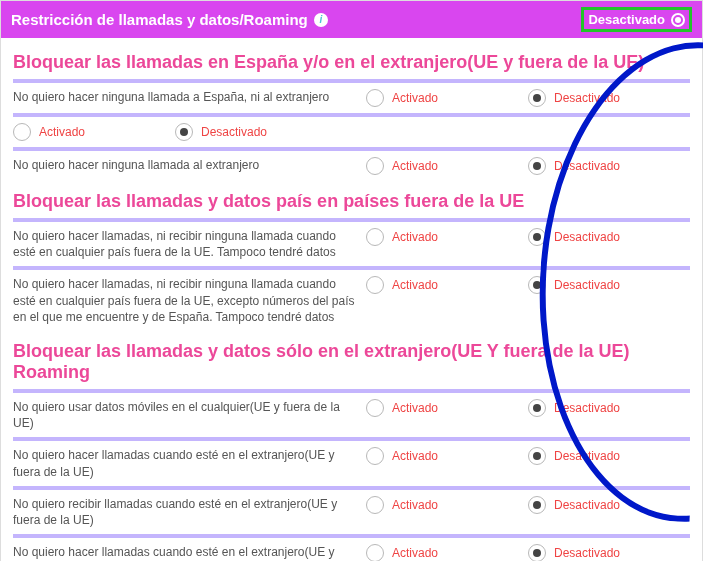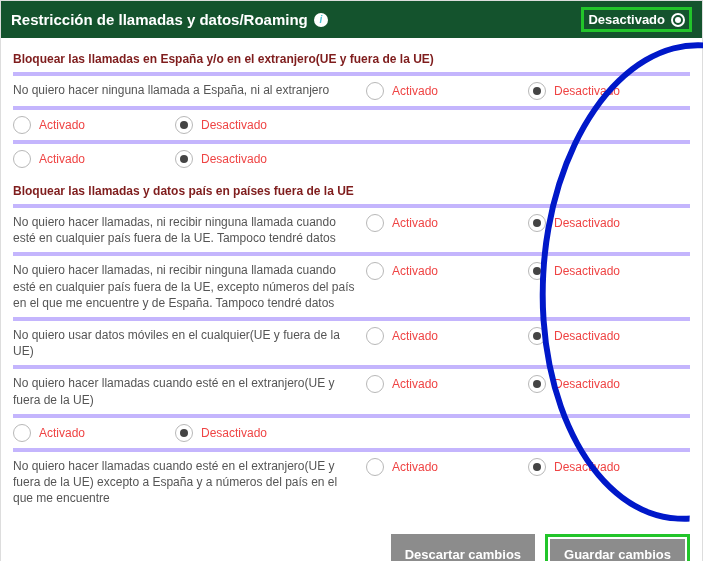--- a/index.html
+++ b/index.html
@@ -7,21 +7,21 @@
     font-family: Arial, Helvetica, sans-serif;
     background: #ffffff;
     width: 703px;
     position: relative;
   }
   .panel {
     width: 703px;
     border: 1px solid #ddd;
   }
   .header {
-    background: #14532d;
+    background: #d946ef;
     color: #fff;
     display: flex;
     align-items: center;
     justify-content: space-between;
     padding: 6px 10px;
     font-size: 15px;
   }
   .header-left { display: flex; align-items: center; gap: 6px; font-weight: bold; }
   .info-icon {
     display: inline-flex;
@@ -54,22 +54,22 @@
   }
   .status-radio::after {
     content: "";
     width: 6px; height: 6px;
     border-radius: 50%;
     background: #fff;
   }
   .content { padding: 4px 12px 12px 12px; }
   .section-title {
     font-weight: bold;
-    font-size: 12px;
-    color: #7f1d1d;
+    font-size: 18px;
+    color: #ec4899;
     padding: 10px 0 6px 0;
   }
   .row {
     display: flex;
     align-items: flex-start;
     border-top: 4px solid #c4b5fd;
     padding: 6px 0;
     font-size: 12px;
     color: #555;
   }
@@ -164,20 +164,21 @@
         <div class="opt">
           <span class="radio"></span>
           <span>Activado</span>
         </div>
         <div class="opt">
           <span class="radio checked"></span>
           <span>Desactivado</span>
         </div>
       </div>
       <div class="row">
+        <div class="desc">No quiero hacer ninguna llamada al extranjero</div>
         <div class="opt">
           <span class="radio"></span>
           <span>Activado</span>
         </div>
         <div class="opt">
           <span class="radio checked"></span>
           <span>Desactivado</span>
         </div>
       </div>
       <div class="section-title">Bloquear las llamadas y datos país en países fuera de la UE</div>
@@ -196,20 +197,21 @@
         <div class="desc">No quiero hacer llamadas, ni recibir ninguna llamada cuando esté en cualquier país fuera de la UE, excepto números del país en el que me encuentre y de España. Tampoco tendré datos</div>
         <div class="opt">
           <span class="radio"></span>
           <span>Activado</span>
         </div>
         <div class="opt">
           <span class="radio checked"></span>
           <span>Desactivado</span>
         </div>
       </div>
+      <div class="section-title">Bloquear las llamadas y datos sólo en el extranjero(UE Y fuera de la UE) Roaming</div>
       <div class="row">
         <div class="desc">No quiero usar datos móviles en el cualquier(UE y fuera de la UE)</div>
         <div class="opt">
           <span class="radio"></span>
           <span>Activado</span>
         </div>
         <div class="opt">
           <span class="radio checked"></span>
           <span>Desactivado</span>
         </div>
@@ -219,20 +221,21 @@
         <div class="opt">
           <span class="radio"></span>
           <span>Activado</span>
         </div>
         <div class="opt">
           <span class="radio checked"></span>
           <span>Desactivado</span>
         </div>
       </div>
       <div class="row">
+        <div class="desc">No quiero recibir llamadas cuando esté en el extranjero(UE y fuera de la UE)</div>
         <div class="opt">
           <span class="radio"></span>
           <span>Activado</span>
         </div>
         <div class="opt">
           <span class="radio checked"></span>
           <span>Desactivado</span>
         </div>
       </div>
       <div class="row">

